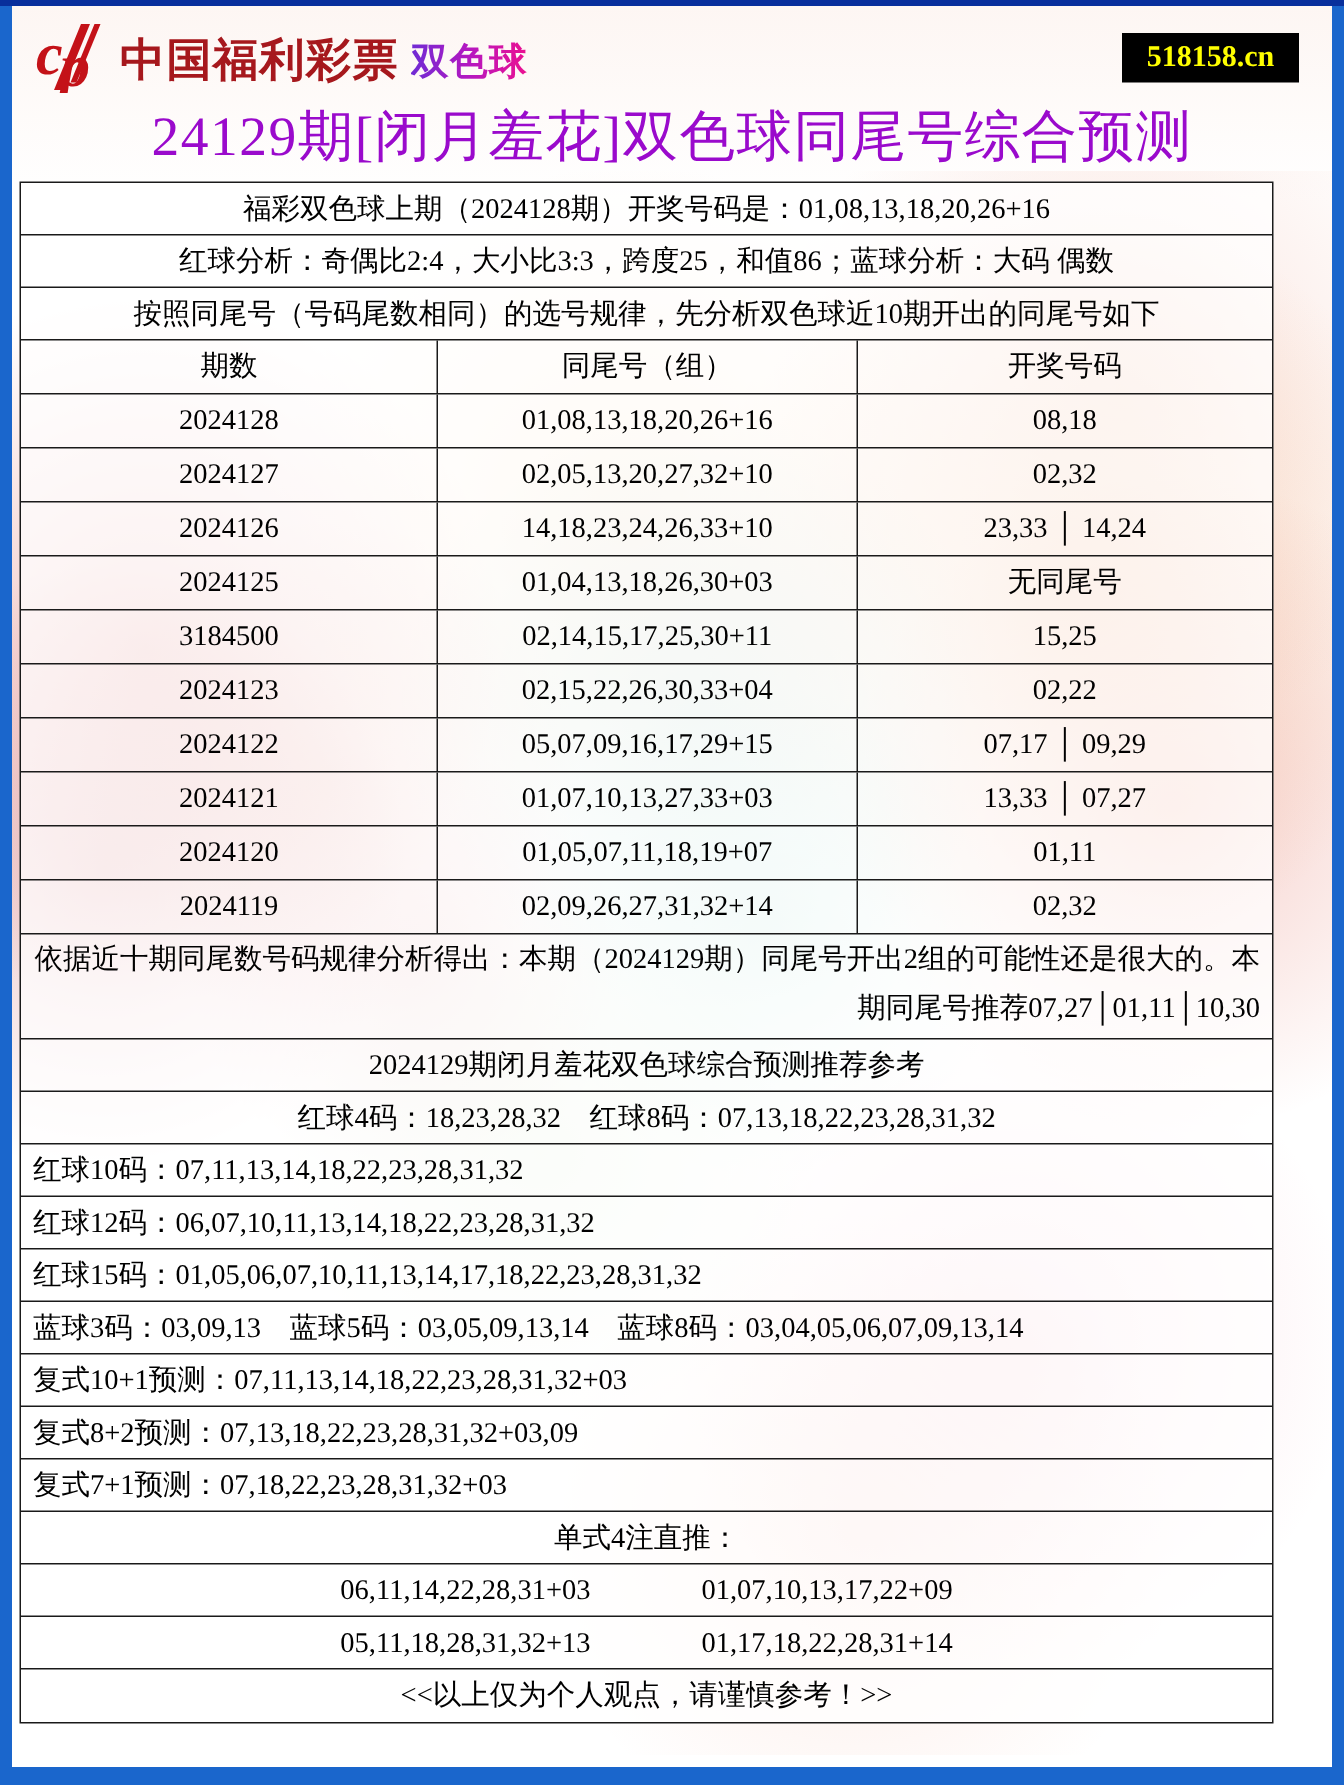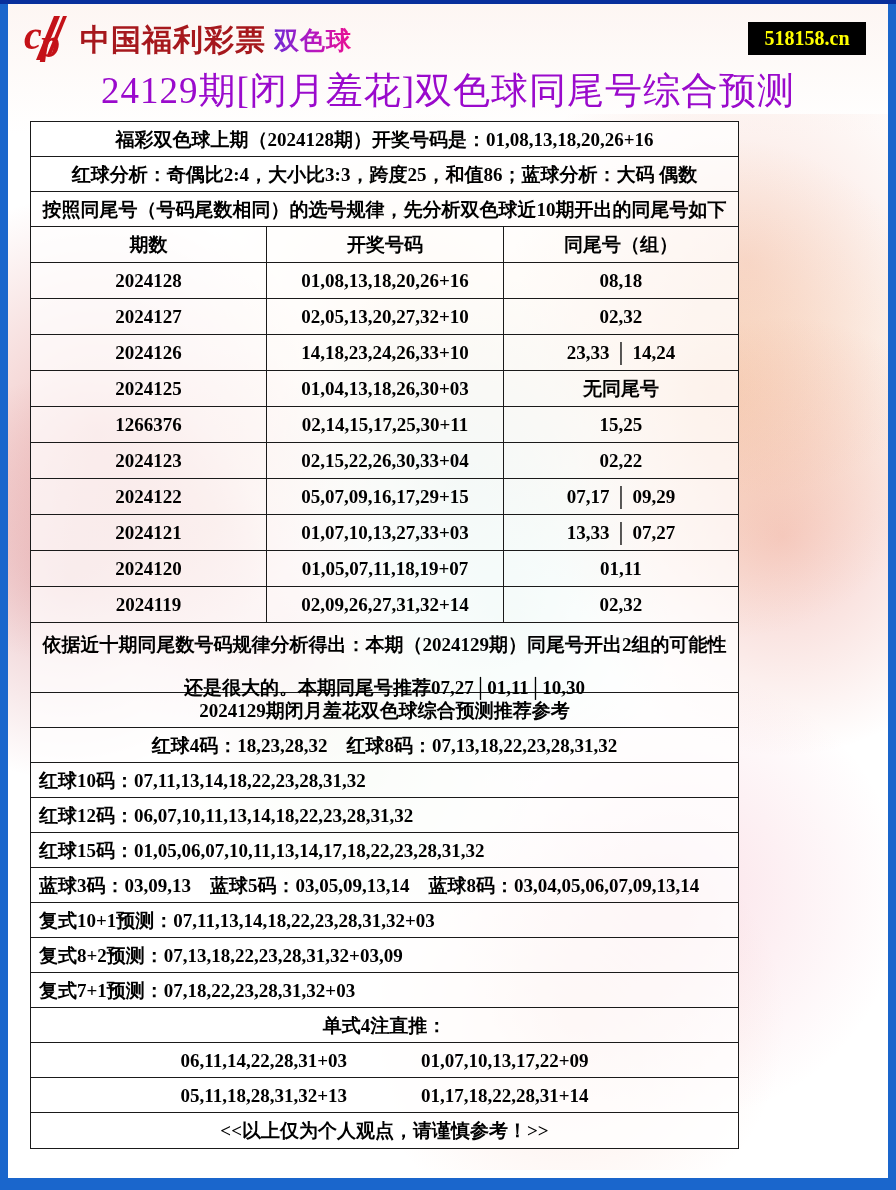--- a/index.html
+++ b/index.html
@@ -50,39 +50,39 @@
     position:absolute; right:12px; top:10px; width:118px; height:33px;
     background:#000; color:#fefe00; text-align:center; line-height:33px;
     font-weight:700; font-size:20px;
   }
   .title {
     position:absolute; top:62px; left:0; width:100%;
     text-align:center; font-size:37px; font-weight:400;
     color:#9a0acc; letter-spacing:1px; white-space:nowrap;
   }
   .sheet {
-    position:absolute; top:117px; left:22px; width:709px;
+    position:absolute; top:117px; left:5px; width:836px;
     background:rgba(255,255,255,0.74);
     border:1px solid #1a1a1a;
-    font-size:19px; font-weight:700; color:#000;
+    font-size:19px; font-weight:400; color:#000;
   }
   .row {
     height:35px; line-height:35px;
     border-bottom:1px solid #1a1a1a;
     text-align:center; white-space:nowrap; overflow:hidden;
   }
   .row.left { text-align:left; padding-left:8px; }
   .sheet > :last-child { border-bottom:none; }
   .cols { display:grid; grid-template-columns:278fr 280fr 278fr; }
   .cols > div { height:35px; line-height:35px; text-align:center; white-space:nowrap; overflow:hidden; }
   .cols > div + div { border-left:1px solid #1a1a1a; }
   .para {
-    height:70px; line-height:43px;
+    height:70px; line-height:33px;
     border-bottom:1px solid #1a1a1a;
-    padding:0 8px; text-align:center;
+    padding:0 8px; text-align:right;
   }
   .singles { display:flex; justify-content:center; gap:74px; }
 </style>
 </head>
 <body>
 
 <div class="top-strip"></div>
 
 <div class="content">
   <div class="bg-art"></div>
@@ -107,22 +107,22 @@
 
   <div class="title">24129期[闭月羞花]双色球同尾号综合预测</div>
 
   <div class="sheet">
     <div class="row">福彩双色球上期（2024128期）开奖号码是：01,08,13,18,20,26+16</div>
     <div class="row">红球分析：奇偶比2:4，大小比3:3，跨度25，和值86；蓝球分析：大码 偶数</div>
     <div class="row">按照同尾号（号码尾数相同）的选号规律，先分析双色球近10期开出的同尾号如下</div>
 
     <div class="cols" style="border-bottom:1px solid #1a1a1a;">
       <div>期数</div>
+      <div>同尾号（组）</div>
       <div>开奖号码</div>
-      <div>同尾号（组）</div>
     </div>
 
     <div class="cols" style="border-bottom:1px solid #1a1a1a;">
       <div>2024128</div>
       <div>01,08,13,18,20,26+16</div>
       <div>08,18</div>
     </div>
     <div class="cols" style="border-bottom:1px solid #1a1a1a;">
       <div>2024127</div>
       <div>02,05,13,20,27,32+10</div>
@@ -132,21 +132,21 @@
       <div>2024126</div>
       <div>14,18,23,24,26,33+10</div>
       <div>23,33 │ 14,24</div>
     </div>
     <div class="cols" style="border-bottom:1px solid #1a1a1a;">
       <div>2024125</div>
       <div>01,04,13,18,26,30+03</div>
       <div>无同尾号</div>
     </div>
     <div class="cols" style="border-bottom:1px solid #1a1a1a;">
-      <div>1266376</div>
+      <div>3184500</div>
       <div>02,14,15,17,25,30+11</div>
       <div>15,25</div>
     </div>
     <div class="cols" style="border-bottom:1px solid #1a1a1a;">
       <div>2024123</div>
       <div>02,15,22,26,30,33+04</div>
       <div>02,22</div>
     </div>
     <div class="cols" style="border-bottom:1px solid #1a1a1a;">
       <div>2024122</div>

